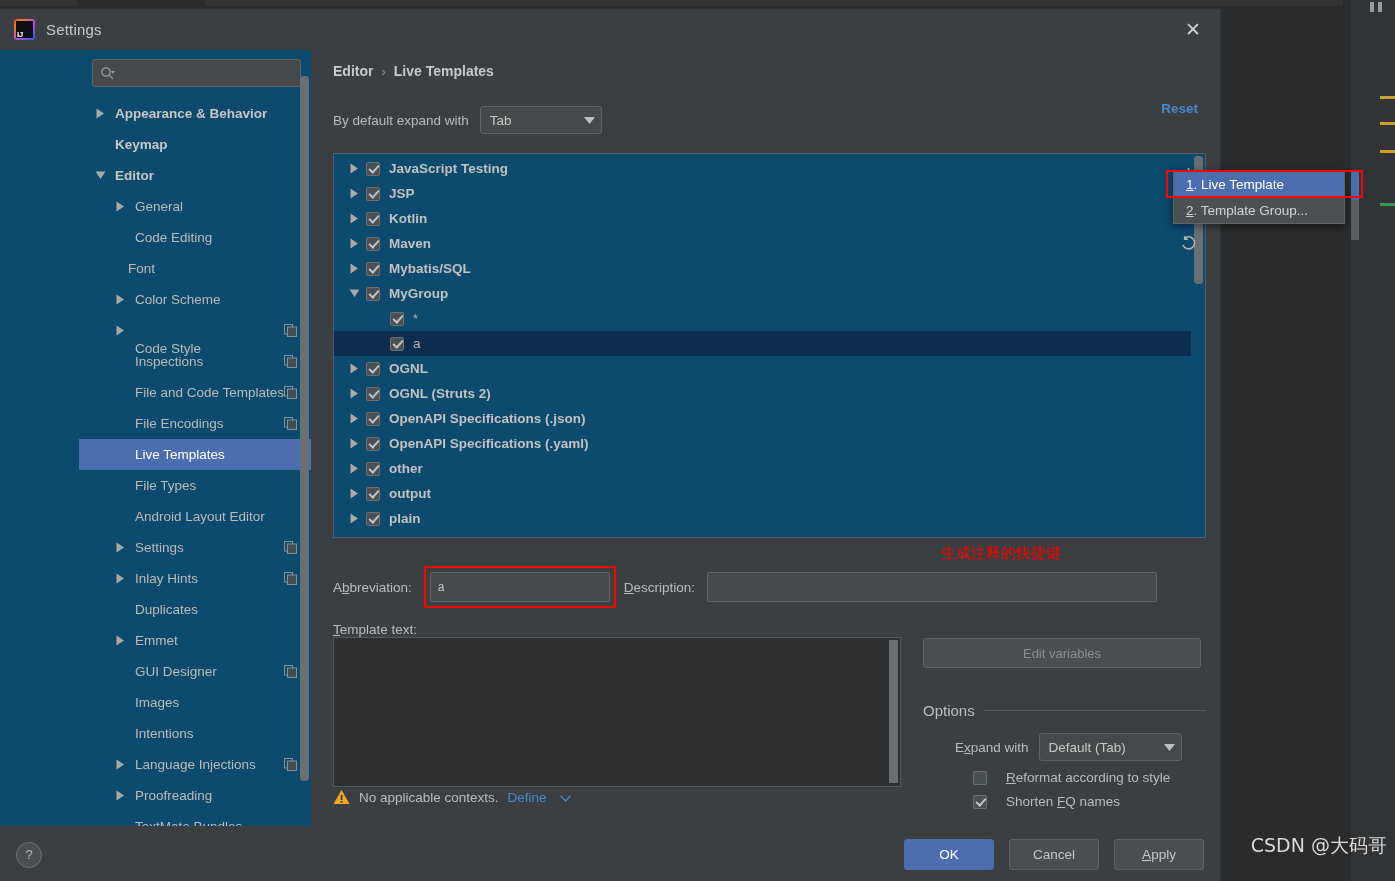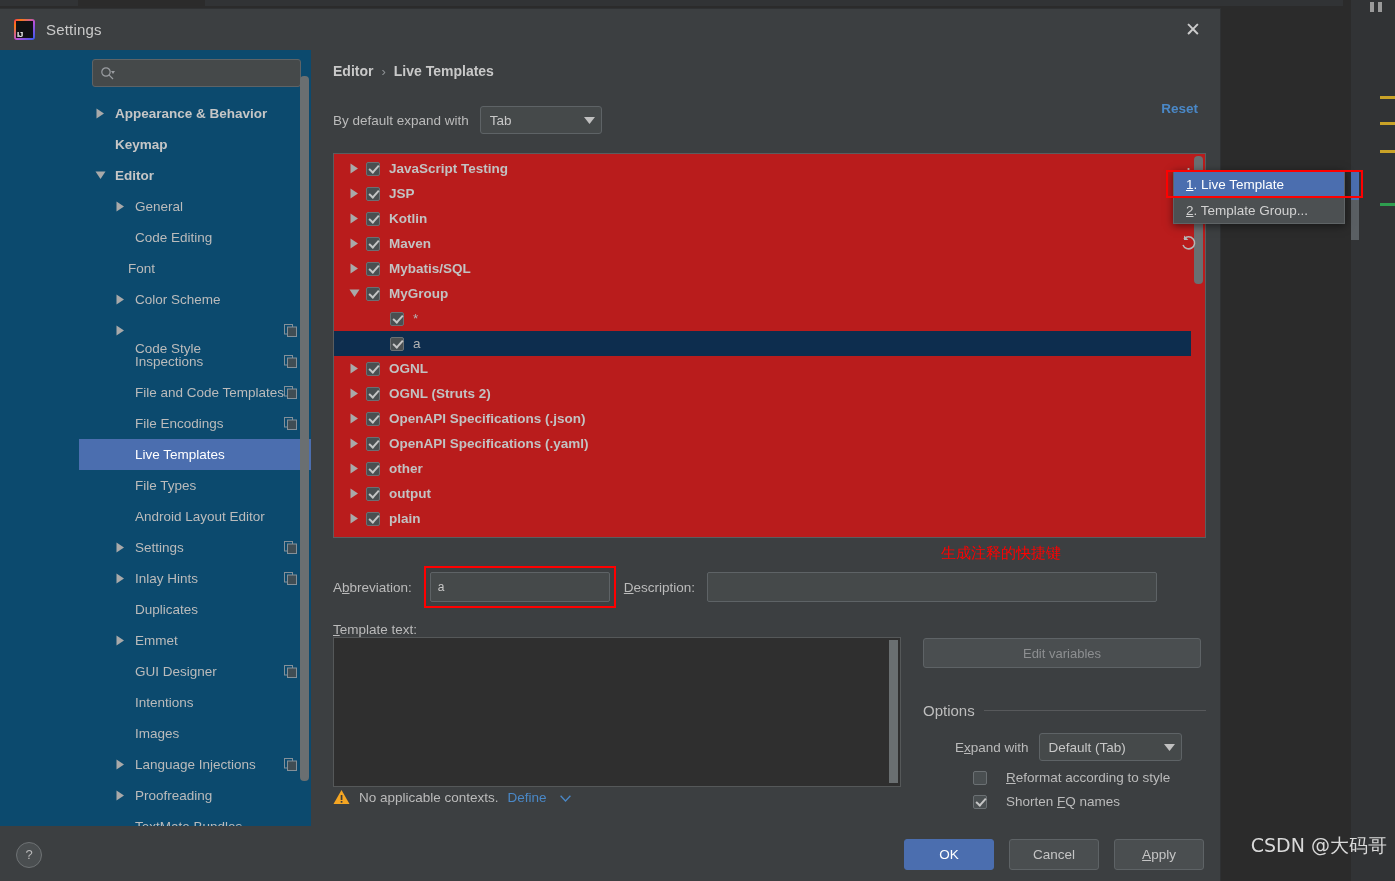--- a/index.html
+++ b/index.html
@@ -89,21 +89,21 @@
   .combo{
     height:28px; background:#45494a; border:1px solid #5e6366; border-radius:3px;
     display:flex; align-items:center; padding:0 6px 0 9px; color:#c8c8c8; font-size:13.5px;
     cursor:pointer; position:relative;
   }
   .combo .cv{ flex:1; }
   .combo .caret{ margin-left:16px; display:flex; }
 
   
   #tpl-panel{
-    margin-top:19px; height:385px; background:#b91c1c;
+    margin-top:19px; height:385px; background:#0c4a6e;
     border:1px solid #5a5d5f; position:relative; display:flex;
   }
   #tpl-list{ flex:1; overflow:hidden; position:relative; padding-top:2px;}
   .t-row{ height:25px; display:flex; align-items:center; padding-left:8px; white-space:nowrap; }
   .t-row.sel{ background:#0d2d4e; }
   .t-arrow{ width:24px; flex:0 0 24px; display:flex; align-items:center; justify-content:center;}
   .cb{
     width:14px;height:14px; flex:0 0 14px; border:1px solid #6b7073; background:#4a4f51;
     border-radius:2px; margin-right:9px; position:relative;
   }
@@ -387,25 +387,25 @@
             <span class="s-label" style="margin-left: 7px;">GUI Designer</span>
             <span class="copy-ic">
               <svg width="13" height="13" viewBox="0 0 13 13">
                 <rect x="0.5" y="0.5" width="8" height="9.5" fill="none" stroke="#9a9da1"></rect>
                 <rect x="3.5" y="3" width="9" height="9.5" fill="#4a4e50" stroke="#9a9da1"></rect>
               </svg>
             </span>
           </div>
           <div class="s-item" style="padding-left: 34px;">
             <span class="arrow"></span>
+            <span class="s-label" style="margin-left: 7px;">Images</span>
+          </div>
+          <div class="s-item" style="padding-left: 34px;">
+            <span class="arrow"></span>
             <span class="s-label" style="margin-left: 7px;">Intentions</span>
-          </div>
-          <div class="s-item" style="padding-left: 34px;">
-            <span class="arrow"></span>
-            <span class="s-label" style="margin-left: 7px;">Images</span>
           </div>
           <div class="s-item" style="padding-left: 34px;">
             <span class="arrow">
               <svg width="9" height="11" viewBox="0 0 9 11">
                 <path d="M0.5 0.5 L8 5.5 L0.5 10.5 Z" fill="#a9a9a9"></path>
               </svg>
             </span>
             <span class="s-label" style="margin-left: 7px;">Language Injections</span>
             <span class="copy-ic">
               <svg width="13" height="13" viewBox="0 0 13 13">

